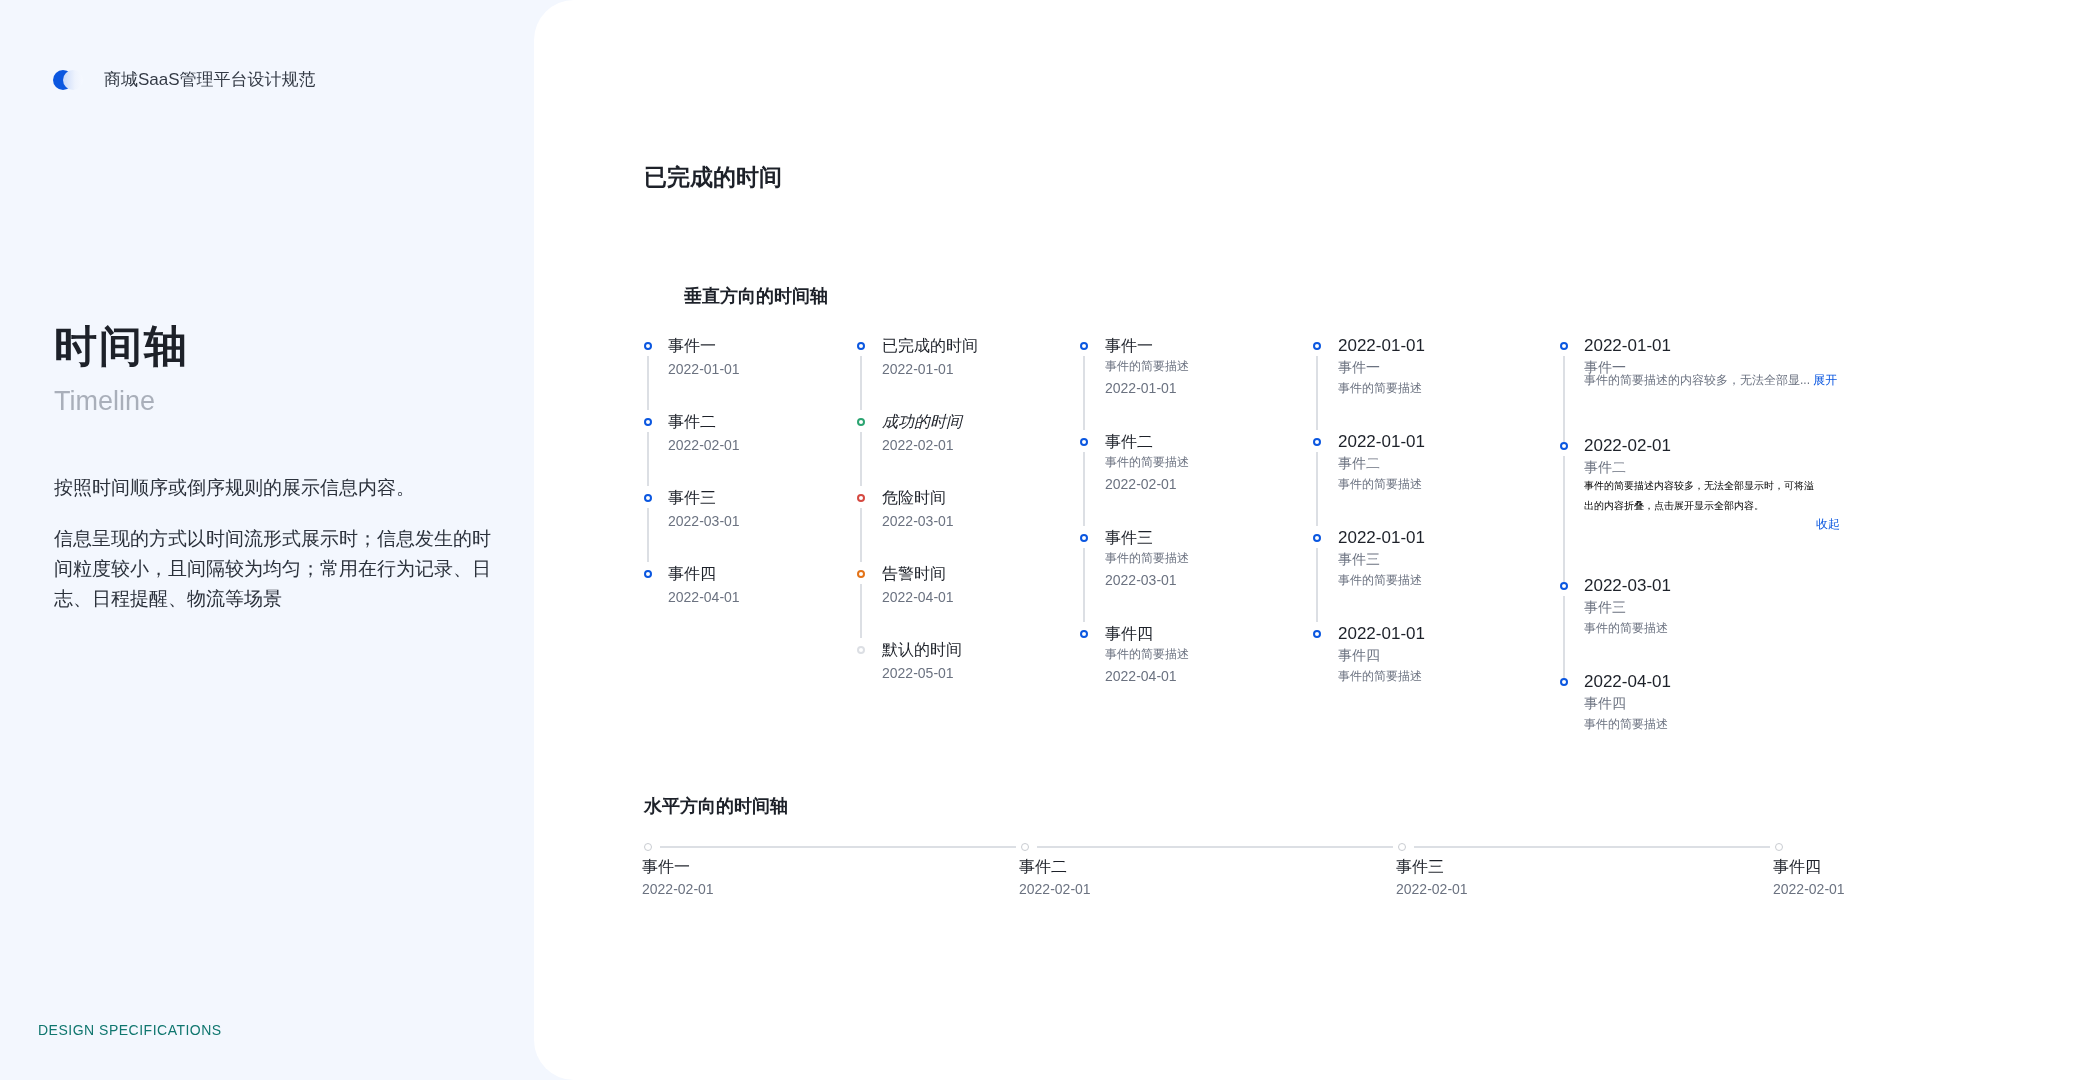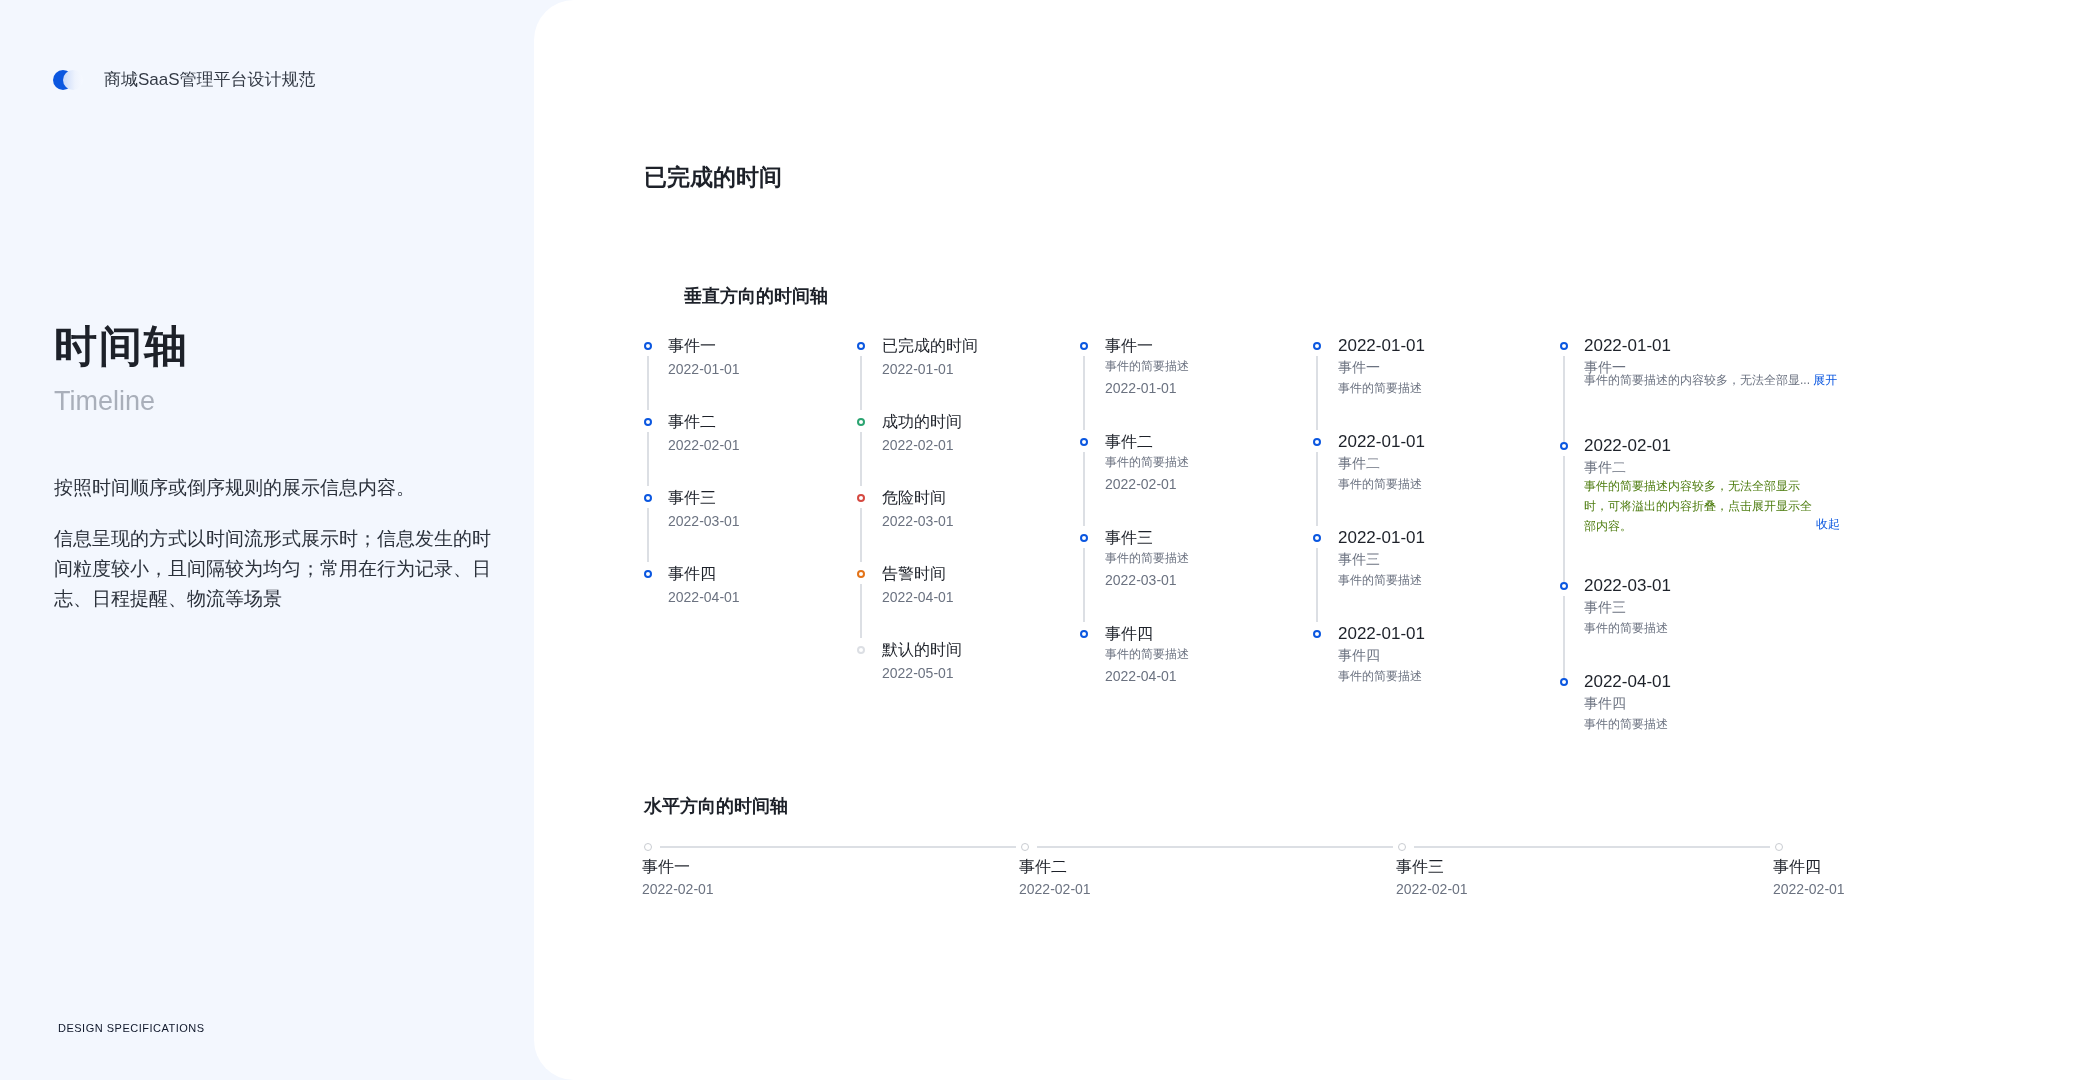--- a/index.html
+++ b/index.html
@@ -13,38 +13,38 @@
   .logo { position: absolute; left: 53px; top: 70px; width: 40px; height: 20px; }
   .logo .c1 { position: absolute; left: 0; top: 0; width: 20px; height: 20px; border-radius: 50%; background: #0b57e0; }
   .logo .c2 { position: absolute; left: 10px; top: 0; width: 20px; height: 20px; border-radius: 50%;
     background: linear-gradient(90deg, #c9d9f9 0%, #eef3fd 60%, #f6f9ff 100%); }
   .brand { position: absolute; left: 104px; top: 70px; font-size: 17px; color: #333a45; line-height: 20px; }
 
   .hero-title { position: absolute; left: 54px; top: 318px; font-size: 43px; font-weight: bold; color: #1d2129; letter-spacing: 2px; line-height: 56px; }
   .hero-sub { position: absolute; left: 54px; top: 384px; font-size: 27px; color: #a9afba; line-height: 34px; }
   .desc1 { position: absolute; left: 54px; top: 474px; font-size: 19px; color: #2b313b; line-height: 28px; }
   .desc2 { position: absolute; left: 54px; top: 524px; width: 450px; font-size: 19px; color: #2b313b; line-height: 30px; }
-  .footer { position: absolute; left: 58px; top: 1022px; font-size: 11px; color: #0f172a; letter-spacing: 0.5px; }
+  .footer { position: absolute; left: 38px; top: 1022px; font-size: 14px; color: #0f766e; letter-spacing: 0.5px; }
 
   .panel { position: absolute; left: 534px; top: 0; width: 1549px; height: 1080px; background: #ffffff; border-radius: 40px 0 0 40px; }
 
   .main-title { position: absolute; left: 644px; top: 162px; font-size: 23px; font-weight: bold; color: #1d2129; line-height: 30px; }
   .sec-title { position: absolute; font-size: 18px; font-weight: bold; color: #1d2129; line-height: 24px; }
 
   .tl-col { position: absolute; }
   .tl-item { position: absolute; left: 0; }
   .dot { position: absolute; width: 8px; height: 8px; border-radius: 50%; border: 2px solid #0b57e0; background: #fff; }
   .vline { position: absolute; width: 2px; background: #dcdfe4; }
   .t-main { position: absolute; white-space: nowrap; font-size: 16px; color: #1d2129; line-height: 20px; }
   .t-date { position: absolute; white-space: nowrap; font-size: 14px; color: #6b7280; line-height: 18px; }
   .t-desc { position: absolute; white-space: nowrap; font-size: 12px; color: #6b7280; line-height: 16px; }
   .t-sub { position: absolute; white-space: nowrap; font-size: 14px; color: #6b7280; line-height: 18px; }
   .t-big { position: absolute; white-space: nowrap; font-size: 17px; color: #1d2129; line-height: 20px; }
   .link { color: #0b57e0; font-size: 12px; cursor: pointer; }
-  .multi { position: absolute; width: 230px; font-size: 12px; color: #4d7c0f; line-height: 20px; white-space: normal; }
+  .multi { position: absolute; width: 230px; font-size: 10px; color: #000000; line-height: 20px; white-space: normal; }
 
   .h-dot { position: absolute; width: 8px; height: 8px; border-radius: 50%; border: 1.5px solid #c9ccd1; background: #fff; }
   .h-line { position: absolute; height: 2px; background: #dcdfe4; }
 </style>
 </head>
 <body>
 
 <div class="logo">
   <div class="c1"></div>
   <div class="c2"></div>
@@ -91,21 +91,21 @@
 <div class="tl-col" style="left:857px; top:342px;">
   <div class="tl-item" style="top:0;">
     <div class="dot" style="left:0; top:0; border-color:#0b57e0;"></div>
     <div class="vline" style="left:3px; top:14px; height:54px;"></div>
     <div class="t-main" style="left:25px; top:-6px;">已完成的时间</div>
     <div class="t-date" style="left:25px; top:18px;">2022-01-01</div>
   </div>
   <div class="tl-item" style="top:76px;">
     <div class="dot" style="left:0; top:0; border-color:#2ba471;"></div>
     <div class="vline" style="left:3px; top:14px; height:54px;"></div>
-    <div class="t-main" style="left:25px; top:-6px;">成功的时间</div>
+    <div class="t-main" style="left:25px; top:-6px;font-style:italic;">成功的时间</div>
     <div class="t-date" style="left:25px; top:18px;">2022-02-01</div>
   </div>
   <div class="tl-item" style="top:152px;">
     <div class="dot" style="left:0; top:0; border-color:#d54941;"></div>
     <div class="vline" style="left:3px; top:14px; height:54px;"></div>
     <div class="t-main" style="left:25px; top:-6px;">危险时间</div>
     <div class="t-date" style="left:25px; top:18px;">2022-03-01</div>
   </div>
   <div class="tl-item" style="top:228px;">
     <div class="dot" style="left:0; top:0; border-color:#e37318;"></div>

